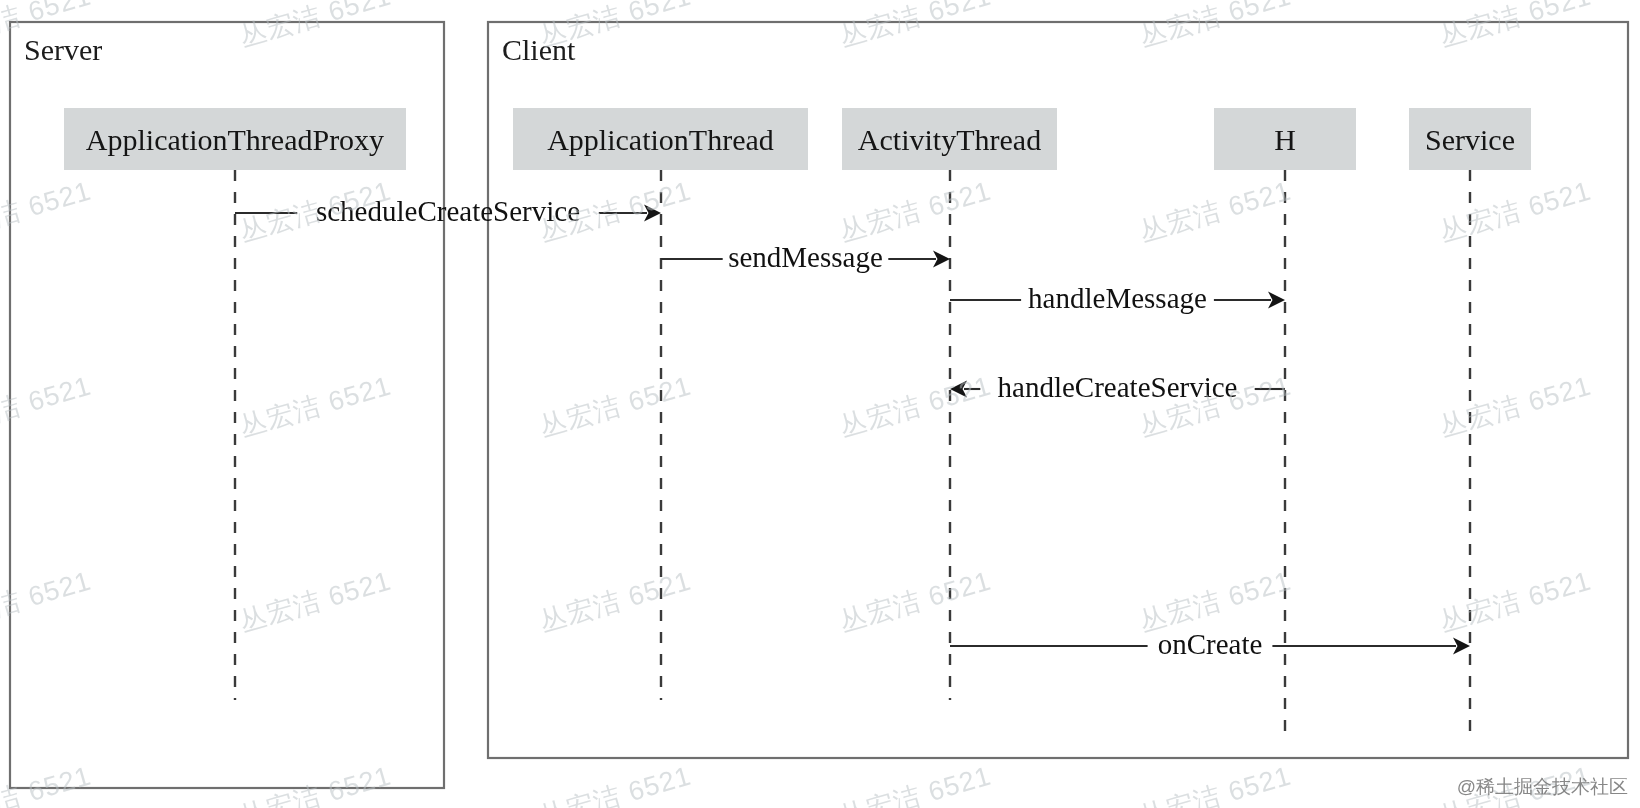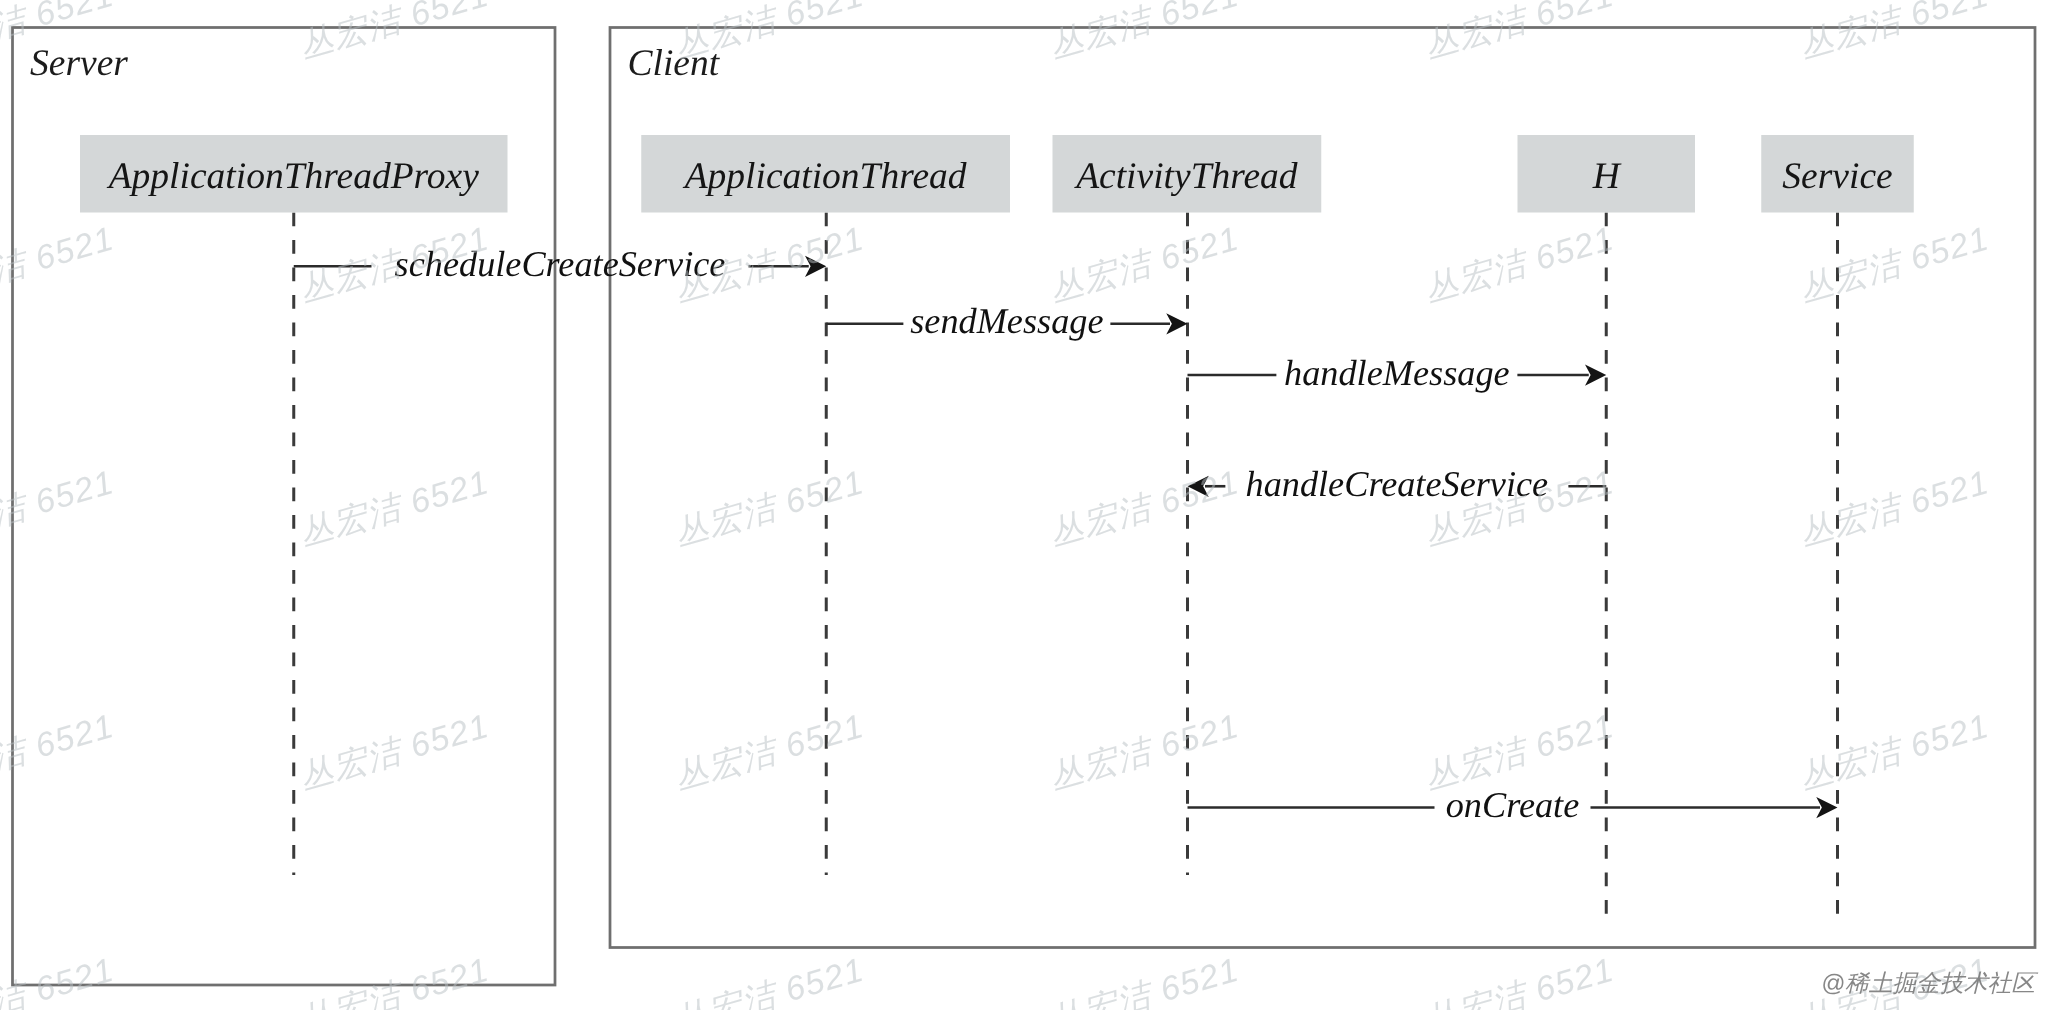--- a/index.html
+++ b/index.html
@@ -11,21 +11,20 @@
     width: 1640px;
     height: 808px;
     position: relative;
     overflow: hidden;
     font-family: "Liberation Serif", "DejaVu Serif", serif;
     color: #1a1a1a;
   }
   #diagram-root {
     position: absolute;
     inset: 0;
-    font-style: italic;
   }
   svg.layer {
     position: absolute;
     left: 0;
     top: 0;
     width: 1640px;
     height: 808px;
   }
   .panel-rect {
     fill: #ffffff;

